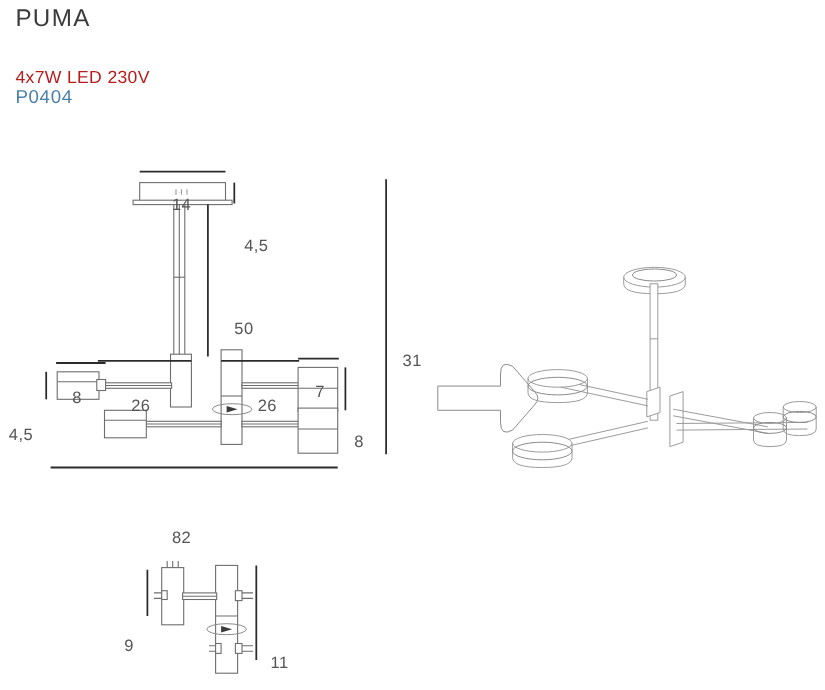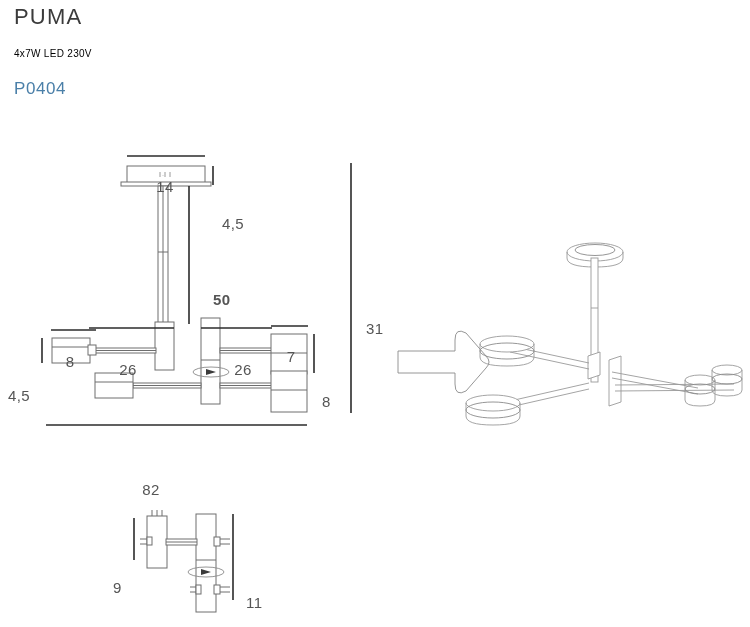--- a/index.html
+++ b/index.html
@@ -42,24 +42,24 @@
     left: 14px; top: 34px;
     font-size: 17px;
     letter-spacing: .6px;
     color: #4a7fa8;
     font-weight: 400;
     white-space: nowrap;
     margin-top: 45px;
   }
   .prod-spec {
     position: absolute;
-    left: 14px; top: 48px;
-    font-size: 10px;
+    left: 14px; top: 62px;
+    font-size: 16px;
     letter-spacing: .3px;
-    color: #000000;
+    color: #b91c1c;
     white-space: nowrap;
   }
 
   
   .canvas {
     position: absolute;
     left: 0; top: 0;
     width: 750px; height: 627px;
   }
   .canvas svg { display:block; }
@@ -318,28 +318,28 @@
         <line class="dimline" x1="134" y1="518" x2="134" y2="560"></line>
         <line class="dimline" x1="233" y1="514" x2="233" y2="600"></line>
       </g>
     </g>
   </svg>
   </div>
 
   <div>
     <div class="dim c" style="left:165px; top:130px;">14</div>
     <div class="dim" style="left:222px; top:167px;">4,5</div>
-    <div class="dim" style="left:213px; top:243px;font-weight:bold;">50</div>
+    <div class="dim" style="left:213px; top:243px;">50</div>
     <div class="dim c" style="left:70px;  top:305px;">8</div>
     <div class="dim" style="left:8px;   top:339px;">4,5</div>
     <div class="dim c" style="left:128px; top:313px;">26</div>
     <div class="dim c" style="left:243px; top:313px;">26</div>
     <div class="dim c" style="left:291px; top:300px;">7</div>
     <div class="dim" style="left:322px; top:345px;">8</div>
-    <div class="dim c" style="left:151px; top:433px;">82</div>
+    <div class="dim c" style="left:165px; top:433px;">82</div>
     <div class="dim" style="left:366px; top:272px;">31</div>
   </div>
 
   <div>
     <div class="dim" style="left:113px; top:531px;">9</div>
     <div class="dim" style="left:246px; top:546px;">11</div>
   </div>
 
 </div>
 

